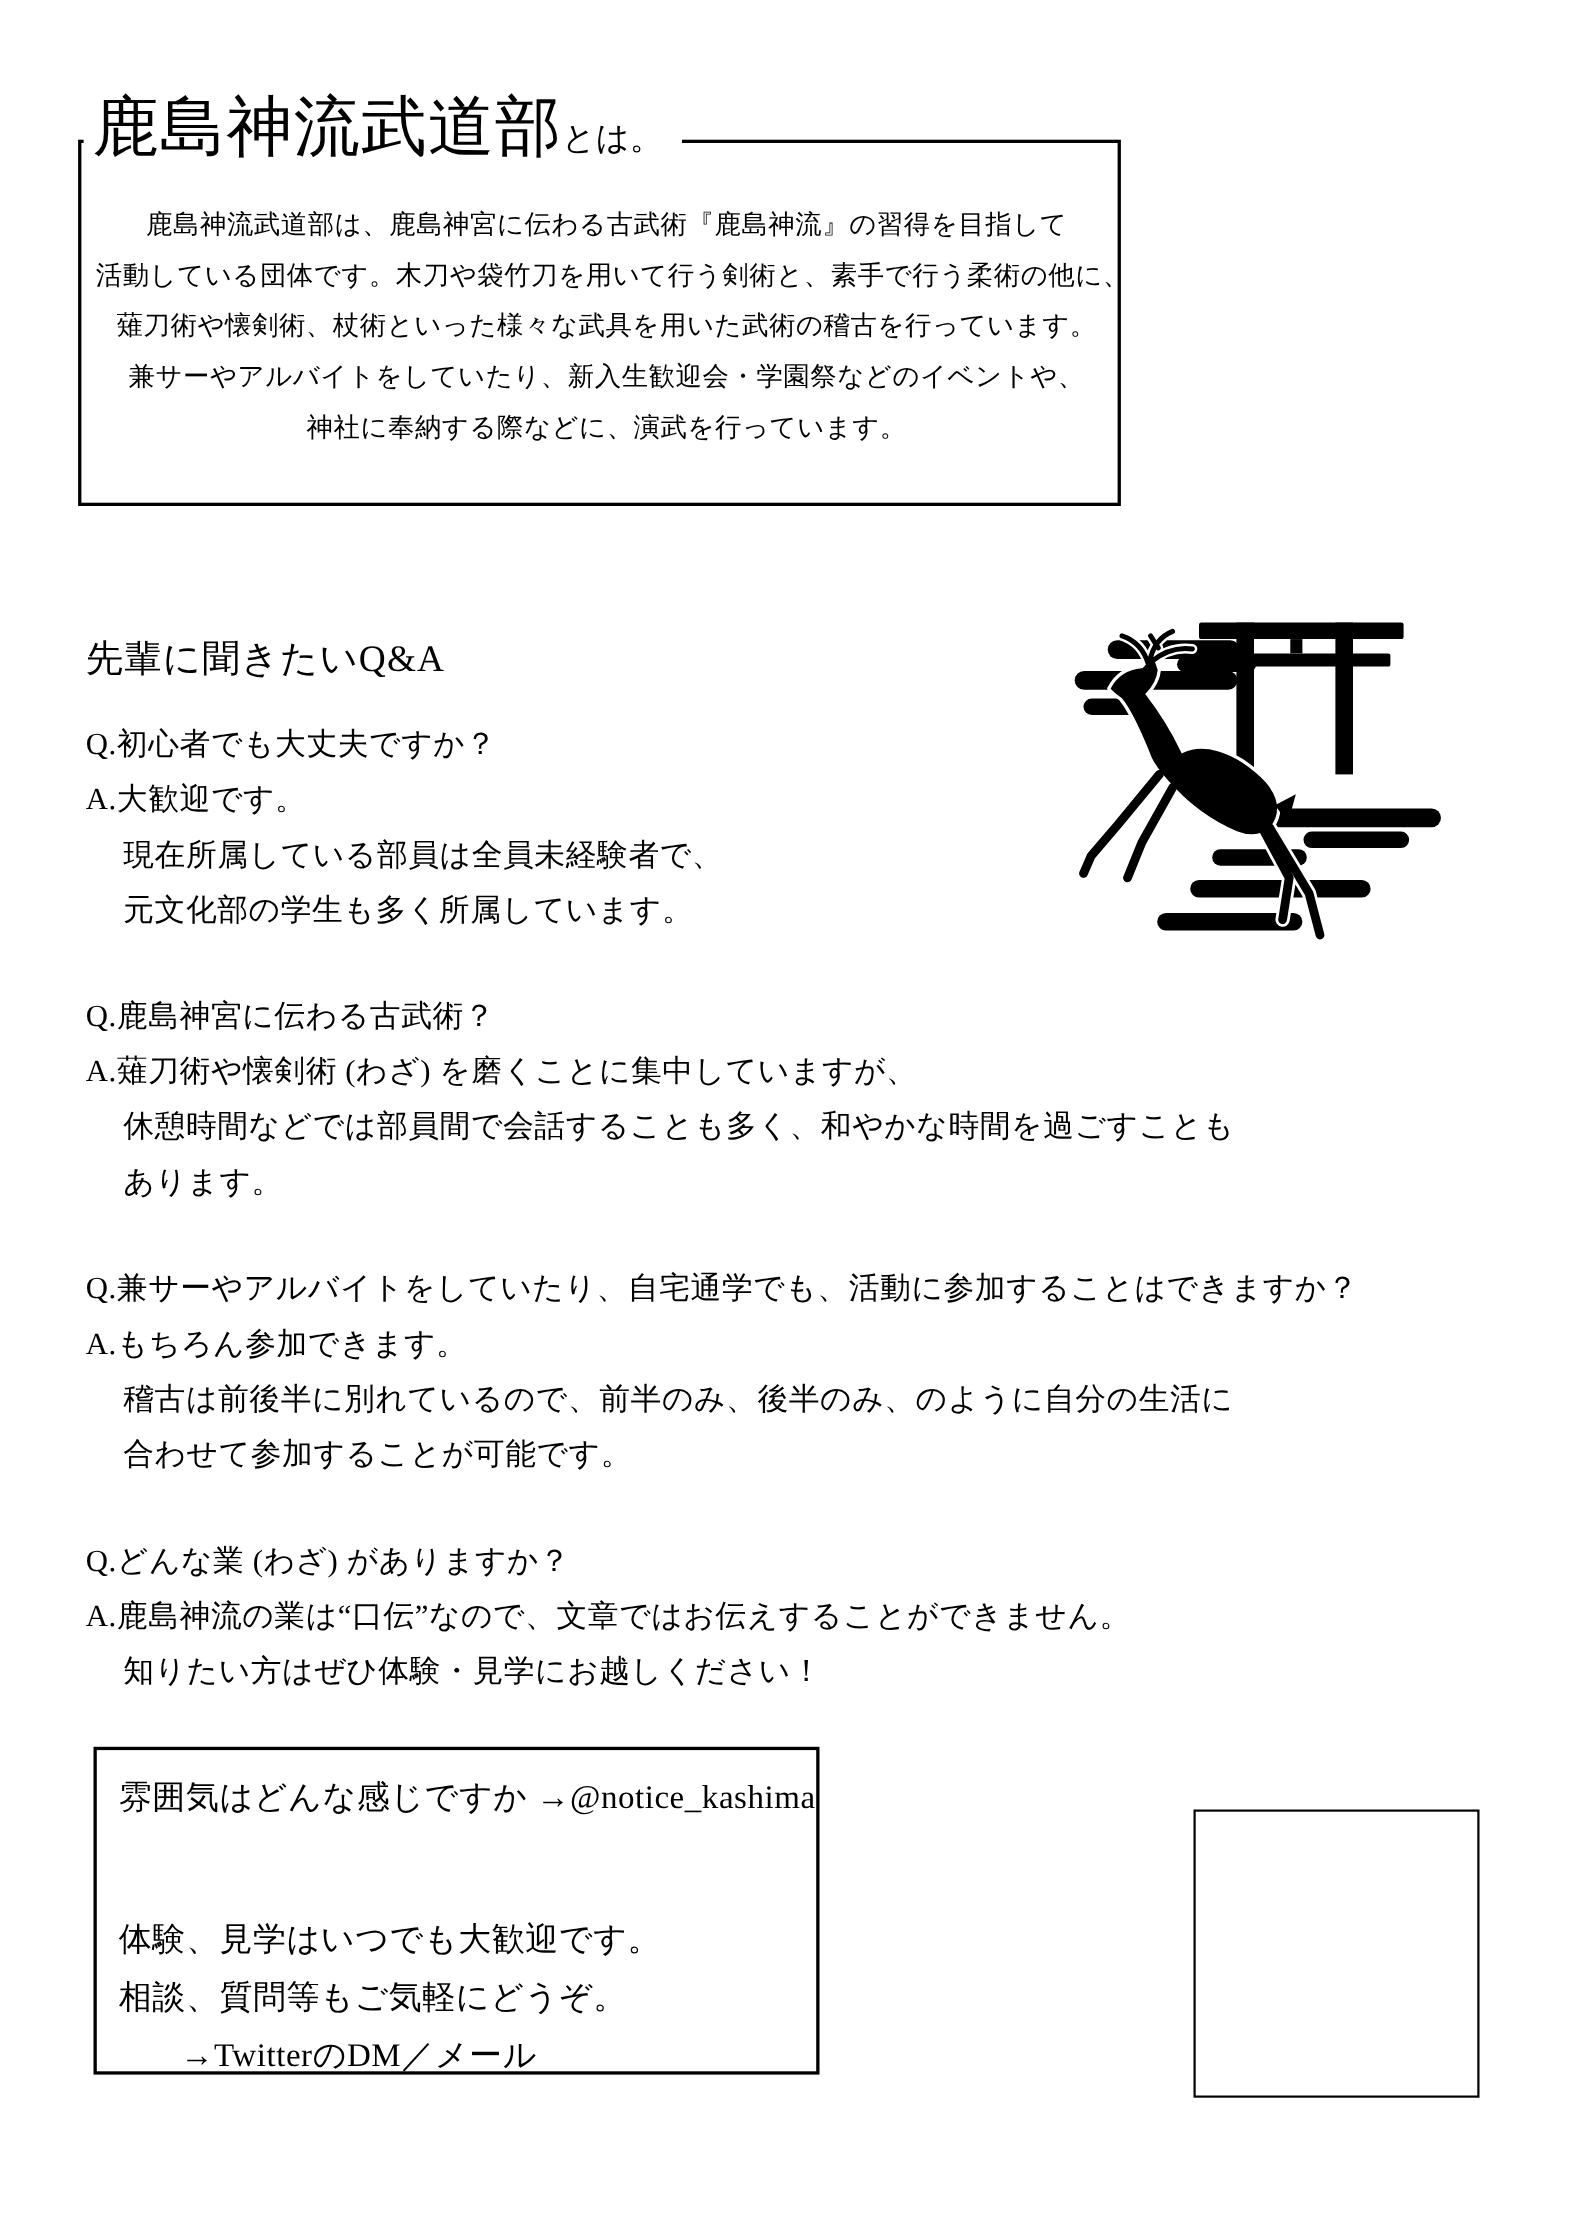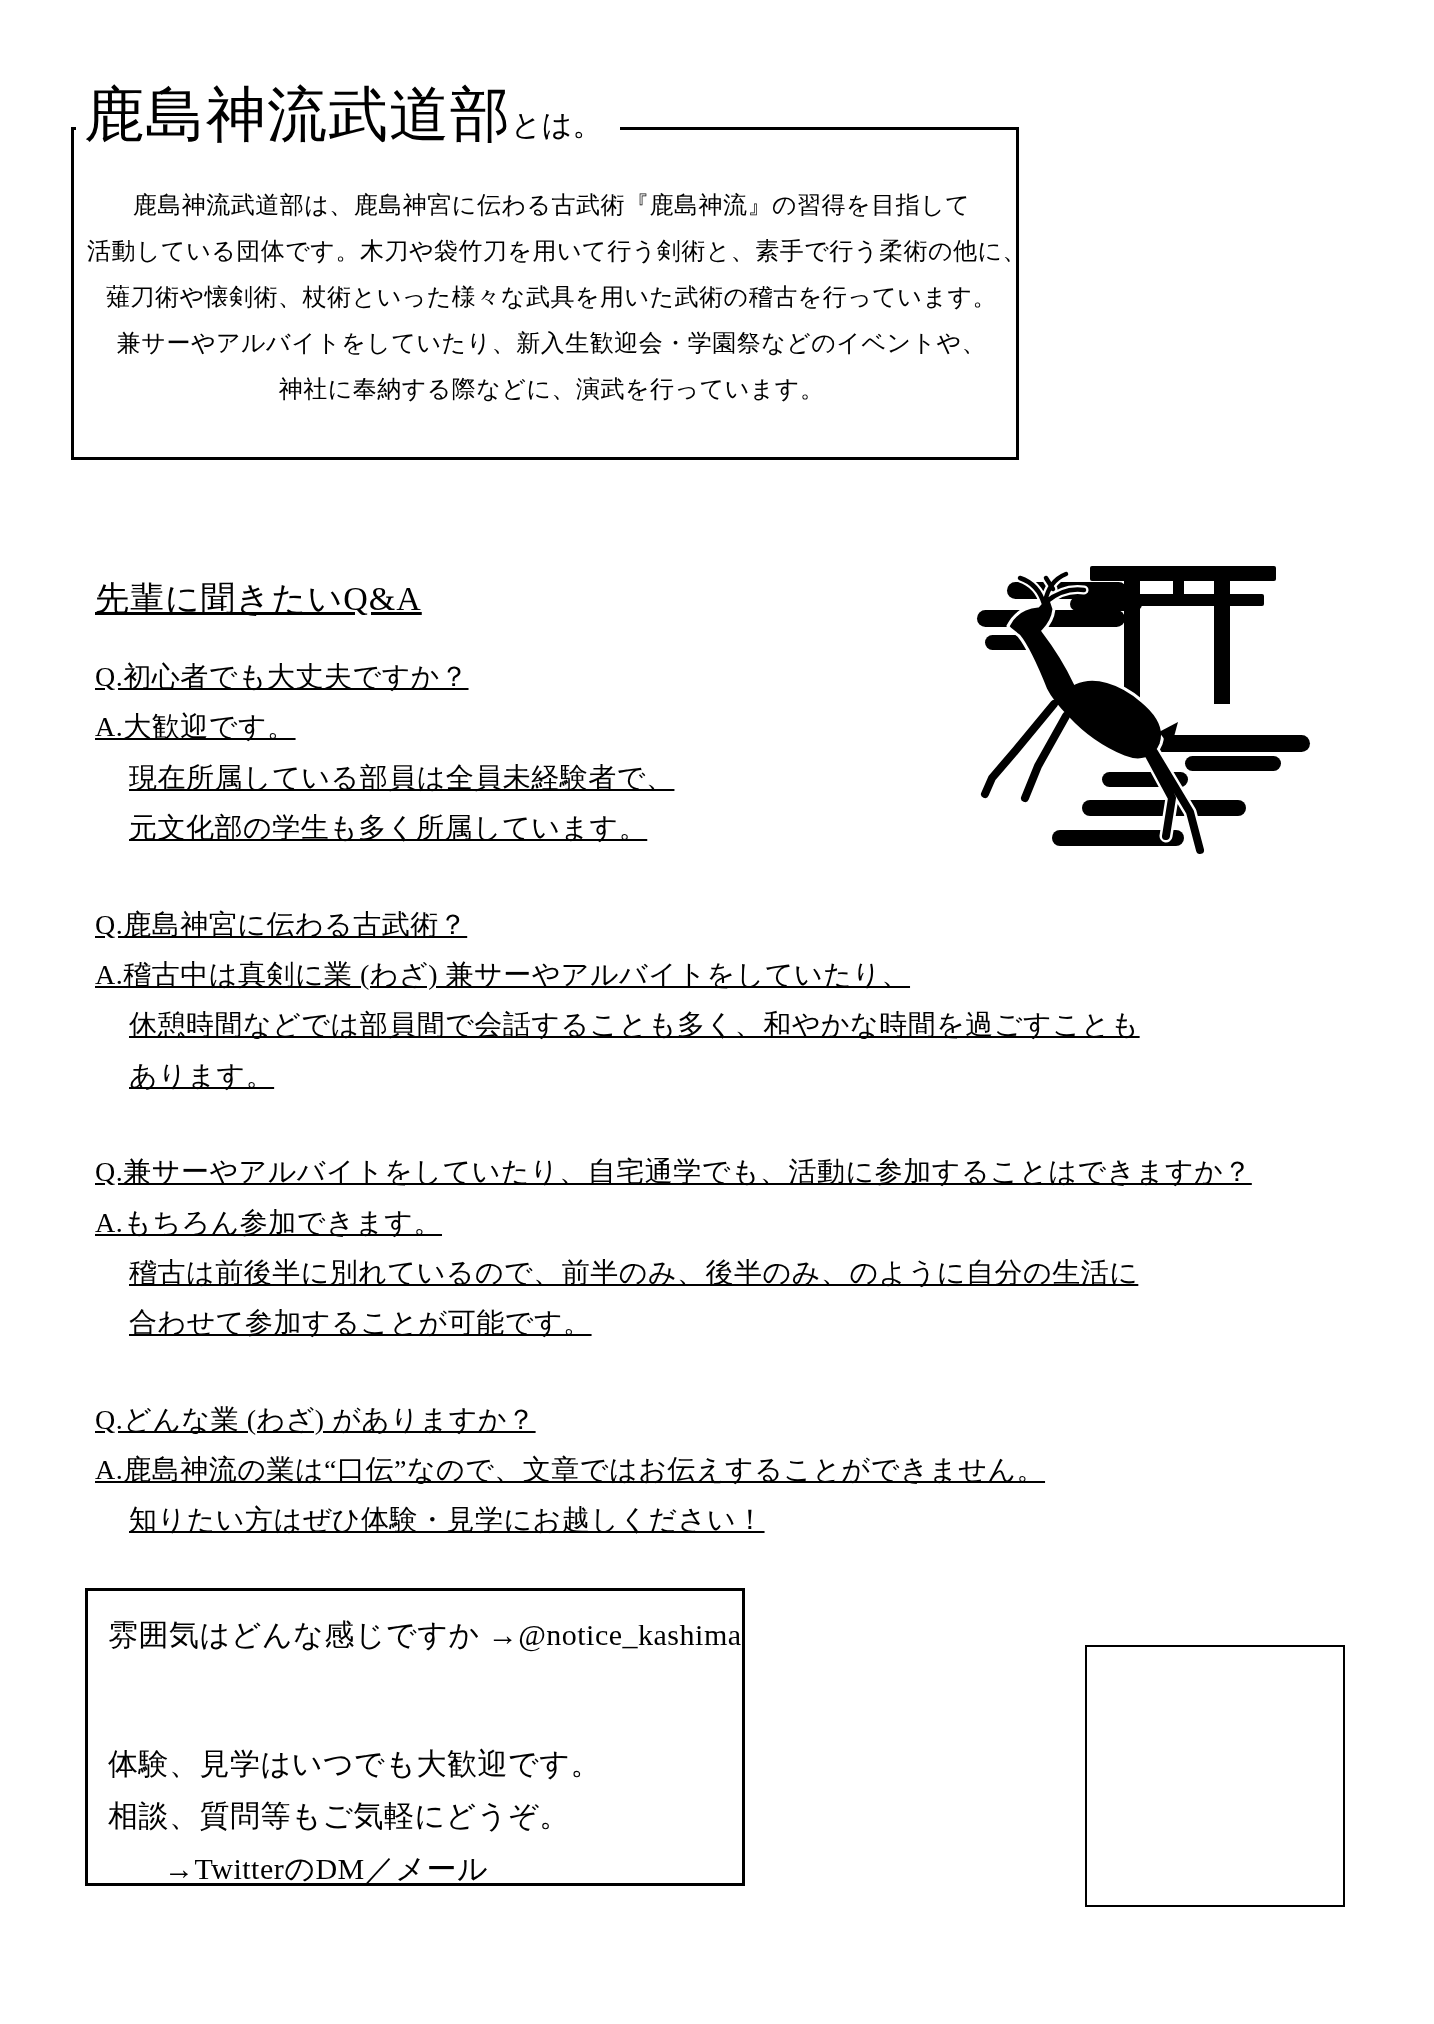--- a/index.html
+++ b/index.html
@@ -25,21 +25,21 @@
   .about-body{margin:52px 0 0 13px;}
   .about-line{
     font-size:24px;line-height:1.92;white-space:nowrap;letter-spacing:.5px;text-align:center;
   }
 
   
   .logo{position:absolute;left:952px;top:552px;width:360px;height:320px;}
   .logo svg{display:block;width:100%;height:100%;}
 
   
-  .qa{position:absolute;left:95px;top:576px;width:1300px;text-decoration:underline;}
+  .qa{position:absolute;left:78px;top:576px;width:1300px;}
   .qa-heading{
     margin:0 0 30px 0;font-size:34px;font-weight:normal;letter-spacing:1px;
   }
   .qa-item{margin:0 0 46px 0;}
   .qa-line{
     font-size:28px;line-height:1.8;white-space:nowrap;letter-spacing:.5px;
   }
   .qa-line.cont{padding-left:34px;}
   .qa-item.narrow{width:620px;} 
 
@@ -122,21 +122,21 @@
 
     <div class="qa-item narrow">
       <div class="qa-line">Q.初心者でも大丈夫ですか？</div>
       <div class="qa-line">A.大歓迎です。</div>
       <div class="qa-line cont">現在所属している部員は全員未経験者で、</div>
       <div class="qa-line cont">元文化部の学生も多く所属しています。</div>
     </div>
 
     <div class="qa-item">
       <div class="qa-line">Q.鹿島神宮に伝わる古武術？</div>
-      <div class="qa-line">A.稽古中は真剣に業 (わざ) 兼サーやアルバイトをしていたり、</div>
+      <div class="qa-line">A.薙刀術や懐剣術 (わざ) を磨くことに集中していますが、</div>
       <div class="qa-line cont">休憩時間などでは部員間で会話することも多く、和やかな時間を過ごすことも</div>
       <div class="qa-line cont">あります。</div>
     </div>
 
     <div class="qa-item">
       <div class="qa-line">Q.兼サーやアルバイトをしていたり、自宅通学でも、活動に参加することはできますか？</div>
       <div class="qa-line">A.もちろん参加できます。</div>
       <div class="qa-line cont">稽古は前後半に別れているので、前半のみ、後半のみ、のように自分の生活に</div>
       <div class="qa-line cont">合わせて参加することが可能です。</div>
     </div>

